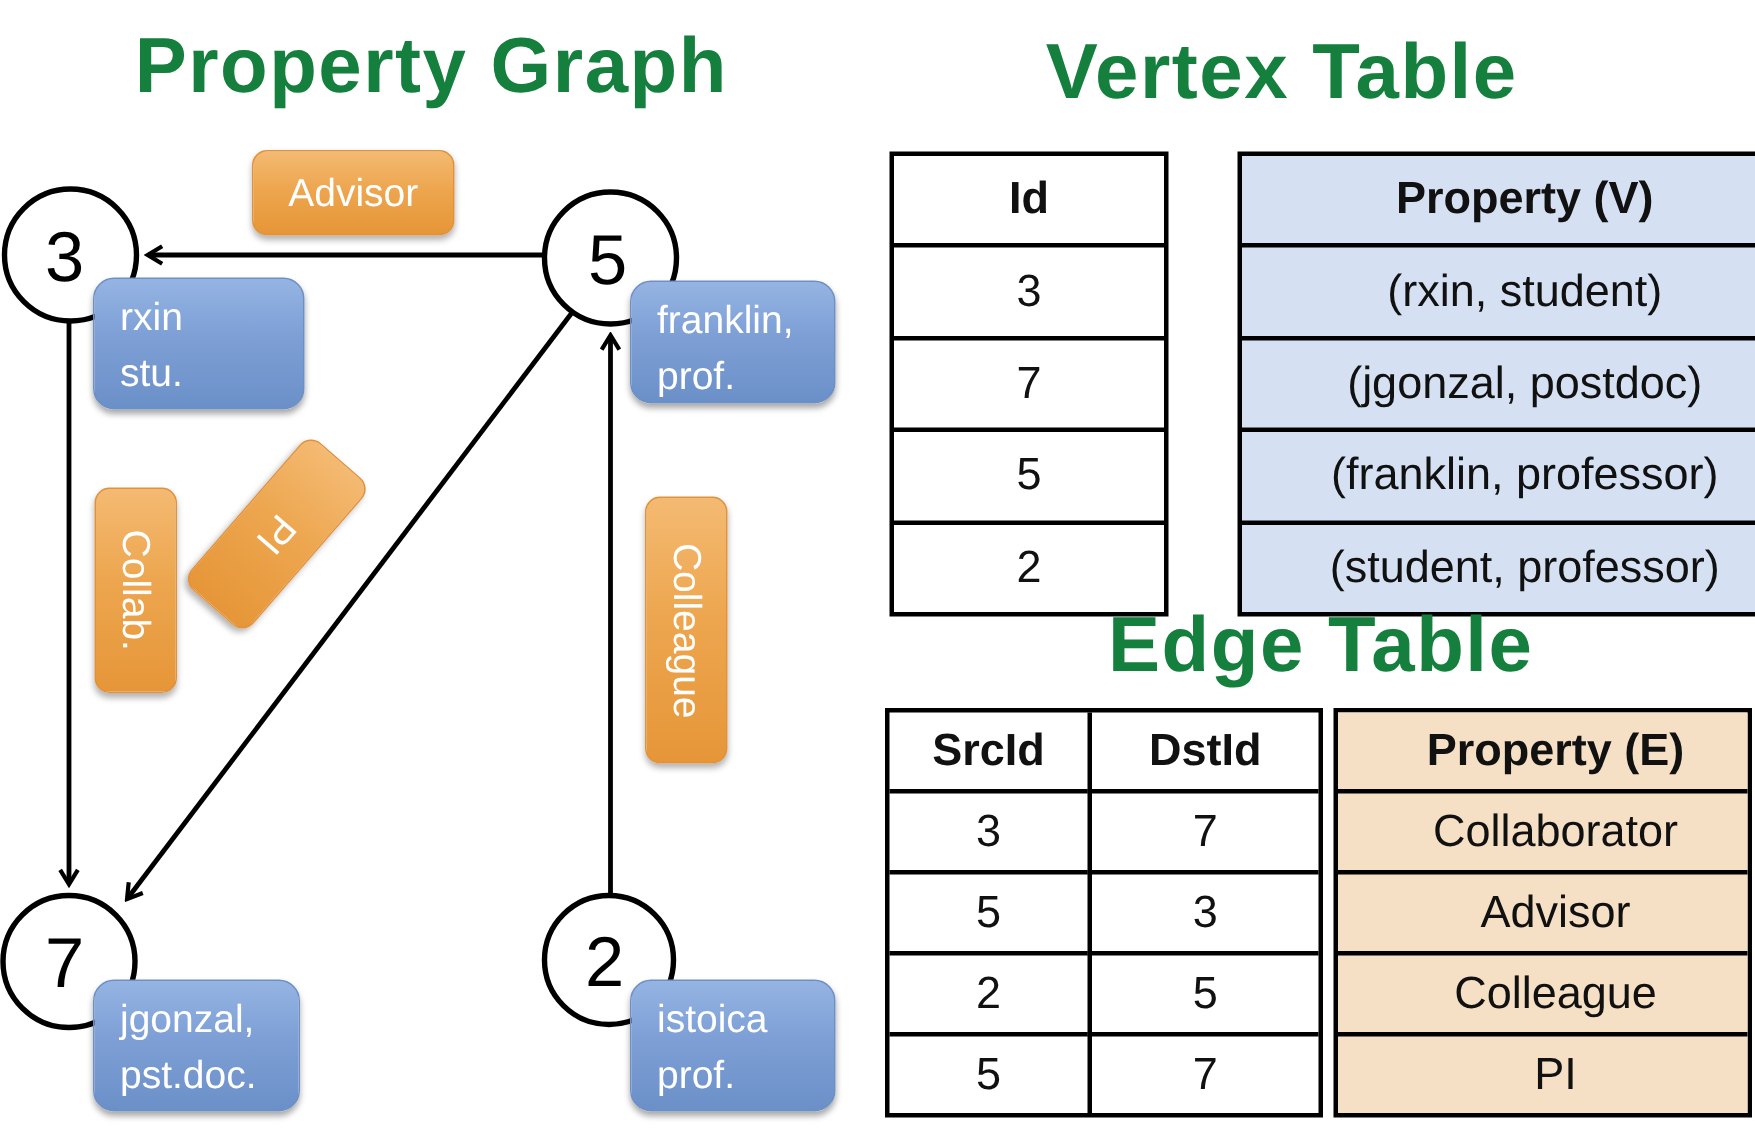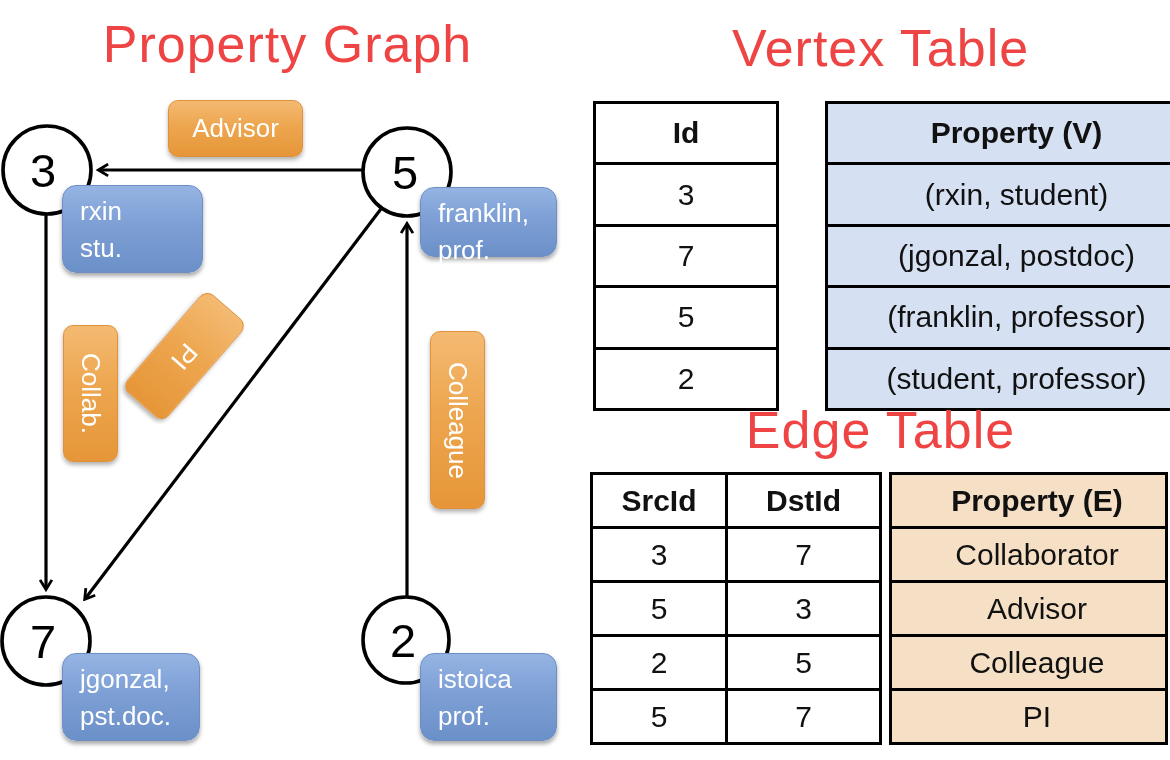--- a/index.html
+++ b/index.html
@@ -2,22 +2,22 @@
 <html><head>
 <meta charset="utf-8">
 <style>
   html,body{margin:0;padding:0;background:#ffffff;}
   body{
     width:1170px;height:760px;position:relative;overflow:hidden;
     font-family:"Liberation Sans",sans-serif;color:#111;
   }
   
   .big-title{
-    position:absolute;text-align:center;font-size:52px;font-weight:400;
-    letter-spacing:1px;color:#ef4444;white-space:nowrap;
+    position:absolute;text-align:center;font-size:52px;font-weight:700;
+    letter-spacing:1px;color:#15803d;white-space:nowrap;
   }
   
   #graph-svg{position:absolute;left:0;top:0;}
   .node-num{
     position:absolute;width:70px;height:70px;display:flex;align-items:center;
     justify-content:center;font-size:47px;color:#000;
   }
   .vprop{
     position:absolute;border-radius:14px;color:#fff;
     background:linear-gradient(180deg,#95b4e3 0%,#7d9fd5 45%,#6b90c8 100%);
@@ -73,21 +73,21 @@
 
 <div class="node-num" style="left:8px;top:135px;">3</div>
 <div class="node-num" style="left:370px;top:137px;">5</div>
 <div class="node-num" style="left:8px;top:606px;">7</div>
 <div class="node-num" style="left:368px;top:605px;">2</div>
 
 <div class="vprop" style="left:62px;top:185px;width:141px;height:88px;">
   <div>rxin</div>
   <div>stu.</div>
 </div>
-<div class="vprop" style="left:420px;top:187px;width:137px;height:70px;">
+<div class="vprop" style="left:420px;top:187px;width:137px;height:82px;">
   <div>franklin,</div>
   <div>prof.</div>
 </div>
 <div class="vprop" style="left:62px;top:653px;width:138px;height:88px;">
   <div>jgonzal,</div>
   <div>pst.doc.</div>
 </div>
 <div class="vprop" style="left:420px;top:653px;width:137px;height:88px;">
   <div>istoica</div>
   <div>prof.</div>
@@ -99,21 +99,21 @@
 <div class="eprop" style="left:63px;top:325px;width:55px;height:137px;">
   <span class="vtext">Collab.</span>
 </div>
 <div class="eprop" style="left:157px;top:291px;width:55px;height:130px;transform:rotate(41deg);">
   <span class="vtext">PI</span>
 </div>
 <div class="eprop" style="left:430px;top:331px;width:55px;height:178px;">
   <span class="vtext">Colleague</span>
 </div>
 
-<div class="big-title" style="left:593px;top:18px;width:575px;">Vertex Table</div>
+<div class="big-title" style="left:567px;top:18px;width:575px;">Vertex Table</div>
 
 <div class="tbl" style="left:593px;top:101px;width:575px;height:310px;grid-template-columns:186px 6px 383px;gap:20px;">
   <div class="colblock">
     <div class="cellrow hdr">Id</div>
     <div class="cellrow">3</div>
     <div class="cellrow">7</div>
     <div class="cellrow">5</div>
     <div class="cellrow">2</div>
   </div>
   <div></div>

